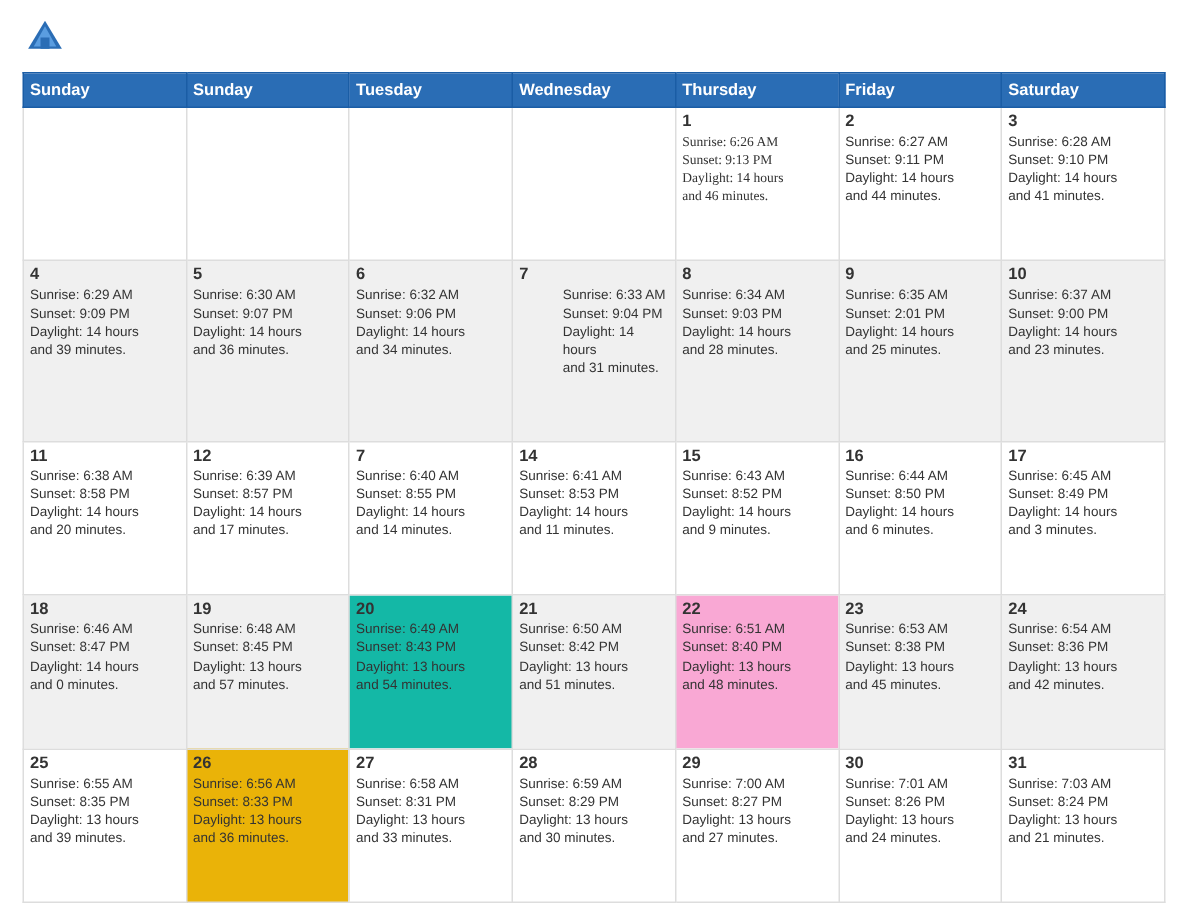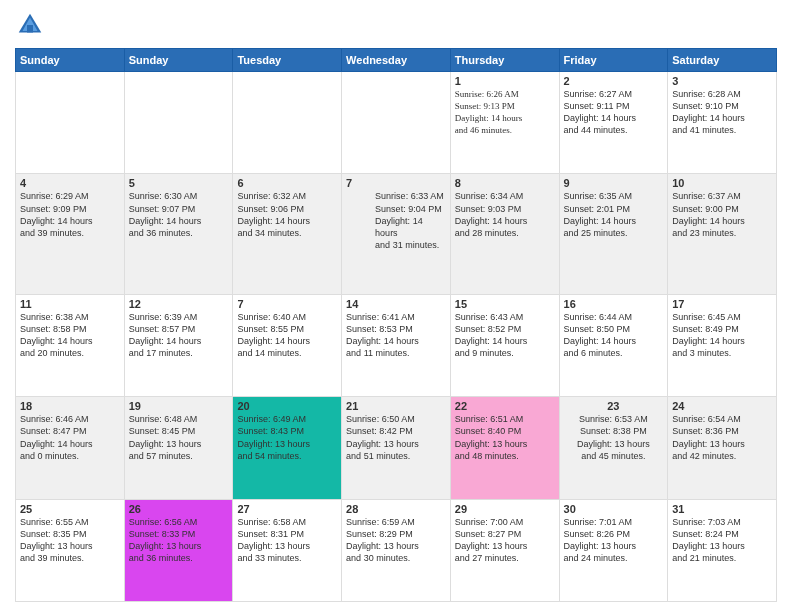--- a/index.html
+++ b/index.html
@@ -296,21 +296,21 @@
 Daylight: 13 hours
 and 51 minutes.</div>
           </td>
           <td style="background: #f9a8d4;">
             <span class="day-num">22</span>
             <div class="day-info" style="white-space: pre-line;">Sunrise: 6:51 AM
 Sunset: 8:40 PM
 Daylight: 13 hours
 and 48 minutes.</div>
           </td>
-          <td style="background: rgb(240, 240, 240); text-align: center;">
+          <td style="background: rgb(240, 240, 240);">
             <span class="day-num">23</span>
             <div class="day-info" style="white-space: pre-line;">Sunrise: 6:53 AM
 Sunset: 8:38 PM
 Daylight: 13 hours
 and 45 minutes.</div>
           </td>
           <td style="background: rgb(240, 240, 240);">
             <span class="day-num">24</span>
             <div class="day-info" style="white-space: pre-line;">Sunrise: 6:54 AM
 Sunset: 8:36 PM
@@ -319,21 +319,21 @@
           </td>
         </tr>
         <tr>
           <td style="background: rgb(255, 255, 255);">
             <span class="day-num">25</span>
             <div class="day-info" style="white-space: pre-line;">Sunrise: 6:55 AM
 Sunset: 8:35 PM
 Daylight: 13 hours
 and 39 minutes.</div>
           </td>
-          <td style="background: #d946ef;">
+          <td style="background: #eab308;">
             <span class="day-num">26</span>
             <div class="day-info" style="white-space: pre-line;">Sunrise: 6:56 AM
 Sunset: 8:33 PM
 Daylight: 13 hours
 and 36 minutes.</div>
           </td>
           <td style="background: rgb(255, 255, 255);">
             <span class="day-num">27</span>
             <div class="day-info" style="white-space: pre-line;">Sunrise: 6:58 AM
 Sunset: 8:31 PM

